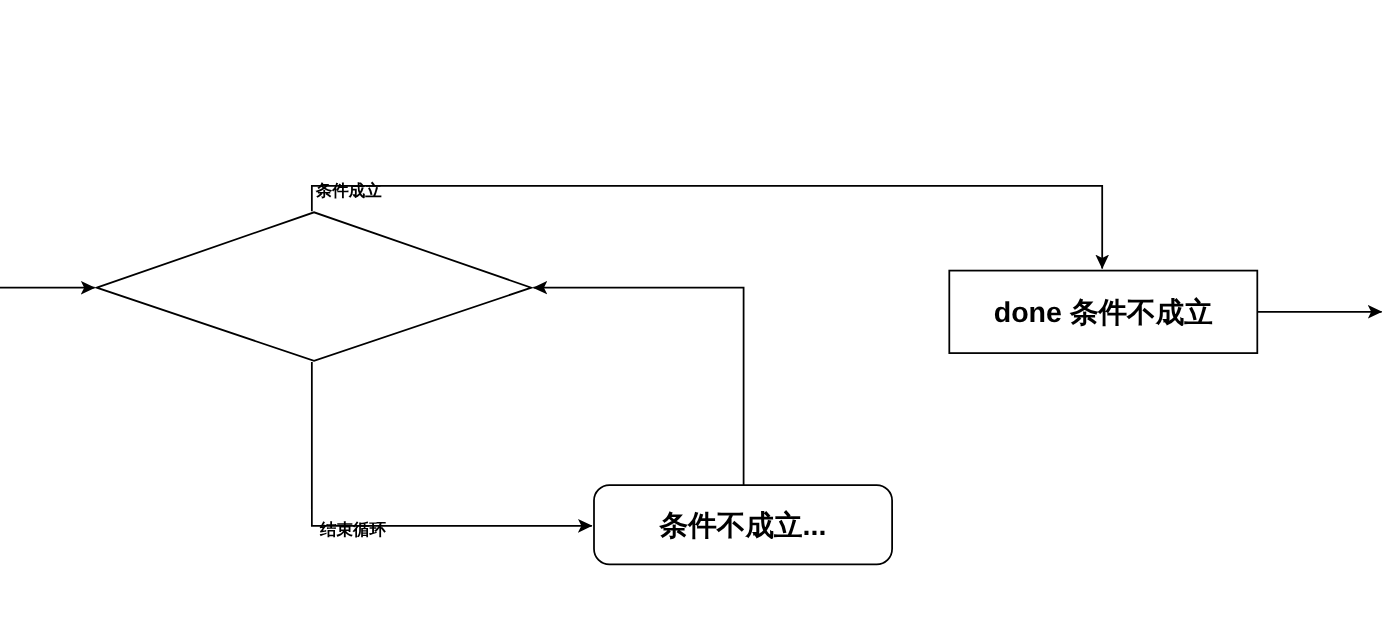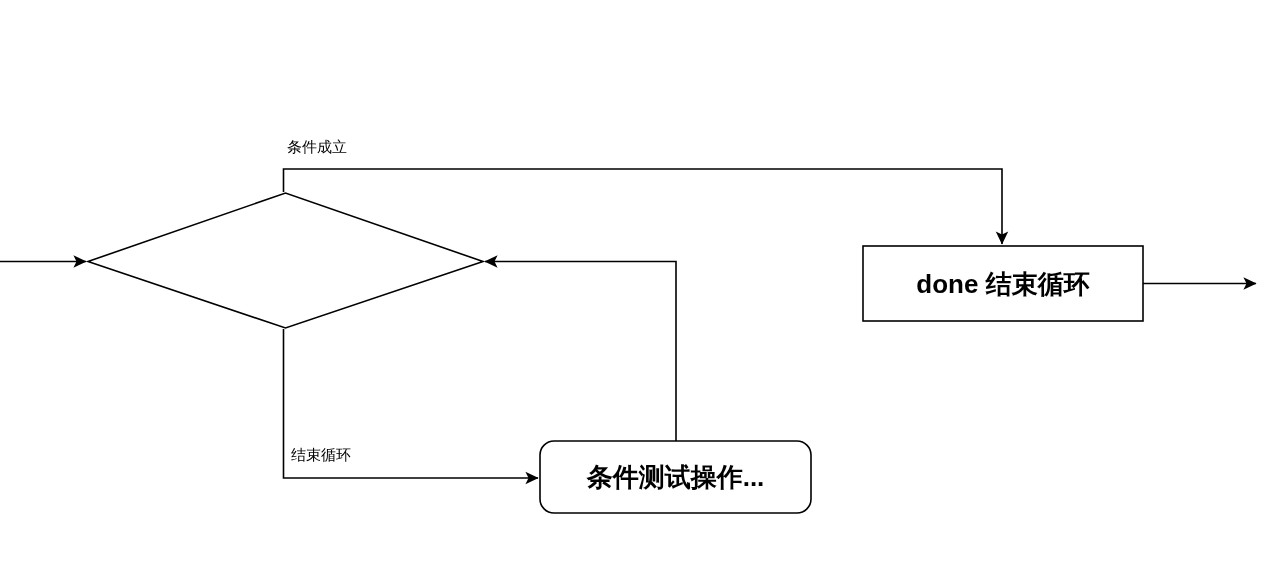--- a/index.html
+++ b/index.html
@@ -30,25 +30,26 @@
     font-family: "Liberation Sans", sans-serif;
     font-weight: bold;
     color: #000000;
     white-space: nowrap;
     text-align: center;
     pointer-events: none;
   }
   .edge-label {
     position: absolute;
     font-family: "Liberation Sans", sans-serif;
-    font-weight: normal;
+    font-weight: bold;
     font-size: 15px;
     color: #000000;
     white-space: nowrap;
     pointer-events: none;
+    margin-top: 26px;
   }
   #label-condition-node {
     left: 88px;
     top: 242px;
     width: 396px;
     font-size: 26px;
     line-height: 38px;
   }
   #label-done-node {
     left: 863px;
@@ -96,21 +97,21 @@
     <path d="M 1143 283.5 L 1256 283.5" fill="none" stroke="#000000" stroke-width="1.6" marker-end="url(#arrow-end)"></path>
 
     <path d="M 283.5 329 L 283.5 478 L 538 478" fill="none" stroke="#000000" stroke-width="1.6" stroke-linejoin="miter" marker-end="url(#arrow-end)"></path>
 
     <rect x="540" y="441" width="271" height="72" rx="14" ry="14" fill="#ffffff" stroke="#000000" stroke-width="1.6"></rect>
 
     <path d="M 676 441 L 676 261.5 L 485 261.5" fill="none" stroke="#000000" stroke-width="1.6" stroke-linejoin="miter" marker-end="url(#arrow-end)"></path>
   </svg>
 
 
-  <div class="node-label" id="label-do-node">条件测试操作...</div>
+  <div class="node-label" id="label-do-node">条件不成立...</div>
 
-  <div class="node-label" id="label-done-node">done 结束循环</div>
+  <div class="node-label" id="label-done-node">done 条件不成立</div>
 
   <div class="edge-label" id="label-true-edge">条件成立</div>
 
   <div class="edge-label" id="label-false-edge">结束循环</div>
 
 </div>
 
 </body></html>

